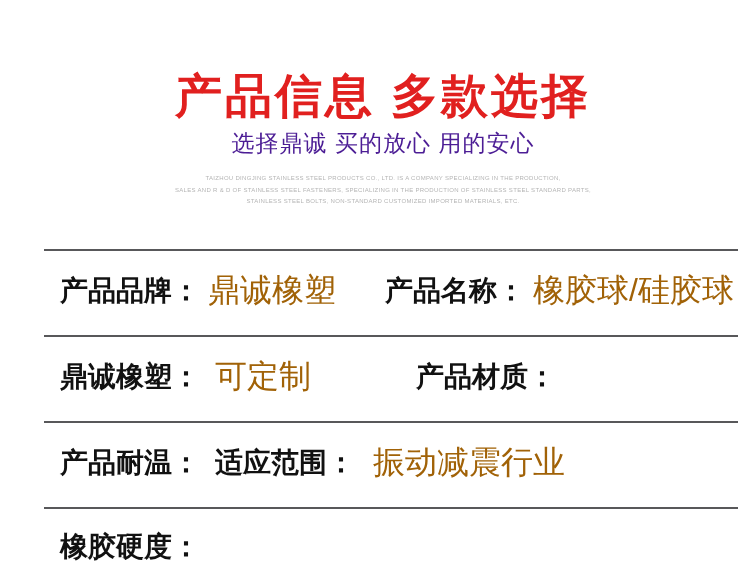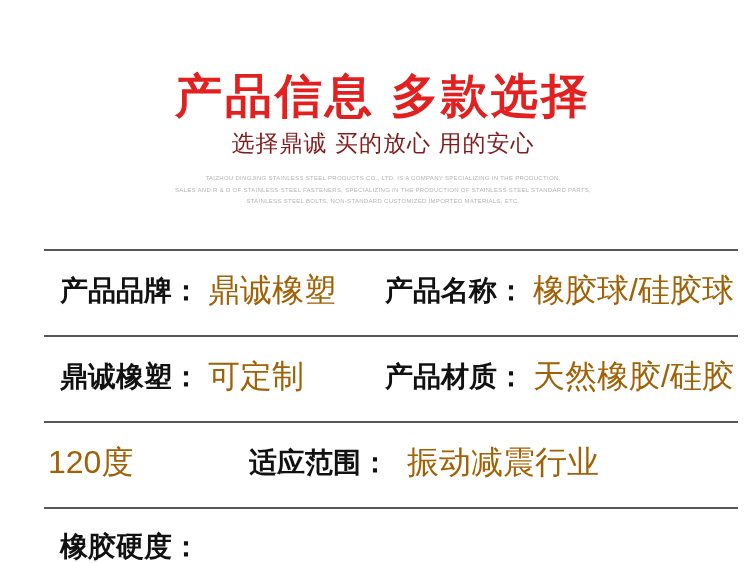--- a/index.html
+++ b/index.html
@@ -24,21 +24,21 @@
     letter-spacing: 3px;
     white-space: nowrap;
   }
   .subtitle {
     position: absolute;
     top: 114px; left: 0; right: 0;
     text-align: center;
     font-size: 23px;
     line-height: 26px;
     font-weight: 400;
-    color: #7f1d1d;
+    color: #4c1d95;
     letter-spacing: 1px;
     white-space: nowrap;
   }
   .desc {
     position: absolute;
     top: 155px; left: 0; right: 0;
     text-align: center;
     color: #b5b5b5;
   }
   .desc div {
@@ -101,25 +101,24 @@
       <span class="spec-label c1">产品品牌：</span>
       <span class="spec-value c2">鼎诚橡塑</span>
       <span class="spec-label c3">产品名称：</span>
       <span class="spec-value c4">橡胶球/硅胶球</span>
     </div>
 
     <div class="spec-row">
       <span class="spec-label c1">鼎诚橡塑：</span>
       <span class="spec-value c2">可定制</span>
       <span class="spec-label c3">产品材质：</span>
-      <span class="spec-value c4">天然橡胶/硅胶</span>
     </div>
 
     <div class="spec-row">
-      <span class="spec-value c2">120度</span>
+      <span class="spec-label c1">产品耐温：</span>
       <span class="spec-label c3">适应范围：</span>
       <span class="spec-value c4">振动减震行业</span>
     </div>
 
     <div class="spec-row">
       <span class="spec-label c1">橡胶硬度：</span>
     </div>
 
   </div>
 </div>

